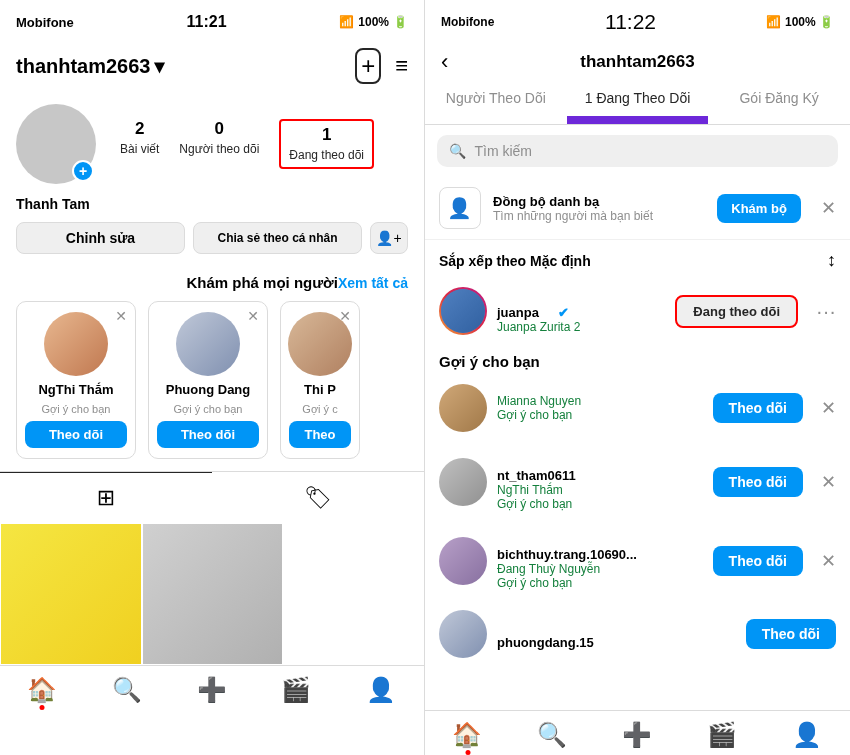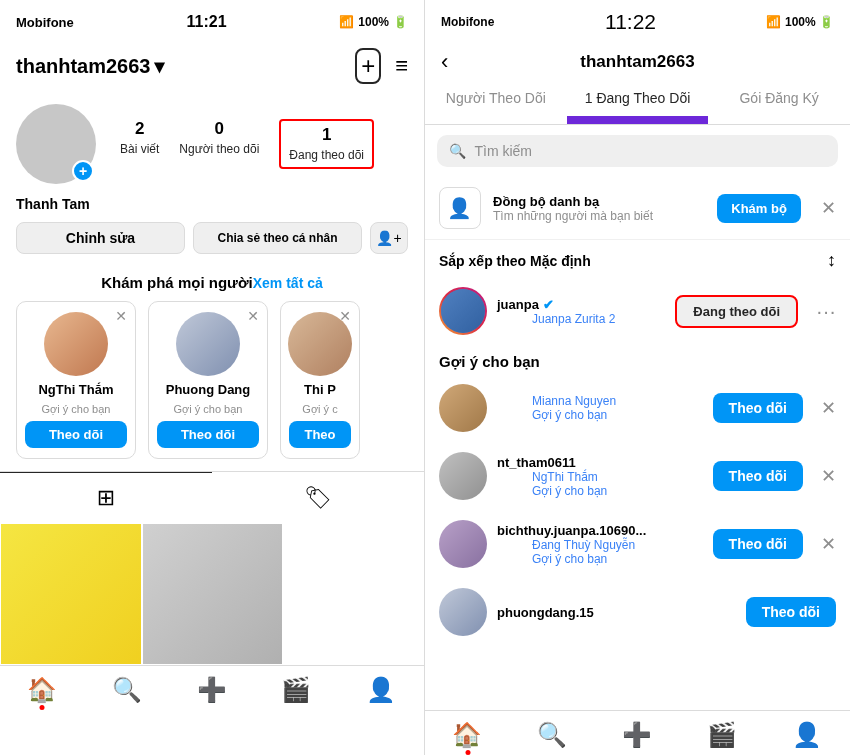--- a/index.html
+++ b/index.html
@@ -20,21 +20,21 @@
     .avatar-plus { position: absolute; bottom: 2px; right: 2px; width: 22px; height: 22px; background: #0095f6; border-radius: 50%; border: 2px solid #fff; display: flex; align-items: center; justify-content: center; color: #fff; font-size: 14px; font-weight: 700; }
     .stats { display: flex; gap: 20px; }
     .stat-item { text-align: center; }
     .stat-num { font-size: 17px; font-weight: 700; display: block; }
     .stat-label { font-size: 12px; color: #262626; }
     .stat-item.highlighted { border: 2px solid red; padding: 4px 8px; border-radius: 4px; }
     .profile-name { padding: 4px 16px 10px; font-size: 14px; font-weight: 700; }
     .action-buttons { display: flex; gap: 8px; padding: 0 16px 12px; }
     .btn-profile { flex: 1; padding: 7px 0; border: 1px solid #dbdbdb; border-radius: 8px; background: #efefef; font-size: 14px; font-weight: 600; cursor: pointer; text-align: center; }
     .btn-profile-icon { width: 38px; padding: 7px 0; border: 1px solid #dbdbdb; border-radius: 8px; background: #efefef; font-size: 14px; cursor: pointer; display: flex; align-items: center; justify-content: center; }
-    .section-title-row { display: flex; justify-content: center; align-items: center; padding: 8px 0 10px; }
+    .section-title-row { display: flex; justify-content: flex-end; align-items: center; padding: 8px 16px 10px; }
     .section-title { font-size: 15px; font-weight: 700; }
     .see-all { font-size: 14px; color: #0095f6; font-weight: 600; cursor: pointer; }
     .suggestions-row { display: flex; overflow: hidden; padding: 0 16px 12px; gap: 12px; }
     .suggestion-card { width: 120px; min-width: 120px; border: 1px solid #dbdbdb; border-radius: 10px; padding: 10px 8px 10px; display: flex; flex-direction: column; align-items: center; gap: 6px; position: relative; }
     .suggestion-close { position: absolute; top: 6px; right: 8px; font-size: 14px; color: #8e8e8e; cursor: pointer; }
     .sugg-avatar { width: 64px; height: 64px; border-radius: 50%; background: #e0e0e0; overflow: hidden; display: flex; align-items: center; justify-content: center; }
     .sugg-name { font-size: 13px; font-weight: 600; text-align: center; }
     .sugg-sub { font-size: 11px; color: #8e8e8e; text-align: center; }
     .sugg-btn { background: #0095f6; color: #fff; border: none; border-radius: 8px; padding: 6px 0; width: 100%; font-size: 13px; font-weight: 600; cursor: pointer; }
 
@@ -57,22 +57,22 @@
     .sync-text .t1 { font-size: 13px; font-weight: 600; }
     .sync-text .t2 { font-size: 12px; color: #8e8e8e; }
     .sync-btn { background: #0095f6; color: #fff; border: none; border-radius: 8px; padding: 7px 14px; font-size: 13px; font-weight: 600; cursor: pointer; white-space: nowrap; }
     .sync-close { font-size: 18px; color: #8e8e8e; cursor: pointer; margin-left: 8px; }
     .sort-row { display: flex; justify-content: space-between; align-items: center; padding: 10px 14px 6px; }
     .sort-label { font-size: 14px; font-weight: 600; }
     .sort-icon { font-size: 18px; cursor: pointer; }
     .follow-item { display: flex; align-items: center; padding: 10px 14px; gap: 10px; }
     .follow-avatar-plain { width: 48px; height: 48px; border-radius: 50%; background: #c7c7c7; flex-shrink: 0; }
     .follow-info { flex: 1; }
-    .follow-info .fname { font-size: 13px; font-weight: 600; display: flex; align-items: flex-end; gap: 4px; }
-    .follow-info .fsub { font-size: 12px; color: #3b82f6; margin-left: 35px; }
+    .follow-info .fname { font-size: 13px; font-weight: 600; display: flex; align-items: flex-end; gap: 19px; margin-top: 16px; }
+    .follow-info .fsub { font-size: 12px; color: #15803d; }
     .follow-btn { background: #0095f6; color: #fff; border: none; border-radius: 8px; padding: 7px 16px; font-size: 14px; font-weight: 600; cursor: pointer; white-space: nowrap; }
     .follow-btn.following { background: #efefef; color: #262626; border: 1px solid #dbdbdb; font-size: 13px; }
     .follow-btn.highlighted { border: 2px solid red; }
     .follow-more { font-size: 20px; color: #8e8e8e; cursor: pointer; margin-left: 8px; }
     .section-suggest { padding: 8px 14px 4px; font-size: 15px; font-weight: 700; }
     .verified { color: #0095f6; font-size: 13px; }
 
     
     .gradient-ring { width: 48px; height: 48px; border-radius: 50%; background: linear-gradient(45deg, #f09433, #e6683c, #dc2743, #cc2366, #bc1888); padding: 2px; flex-shrink: 0; }
     .gradient-ring-inner { width: 100%; height: 100%; border-radius: 50%; background: #4a7abf; display: flex; align-items: center; justify-content: center; overflow: hidden; }
@@ -303,21 +303,21 @@
         <div class="fsub">NgThi Thắm</div>
         <div class="fsub">Gợi ý cho bạn</div>
       </div>
       <button class="follow-btn">Theo dõi</button>
       <span class="sync-close">✕</span>
     </div>
 
     <div class="follow-item">
       <div class="follow-avatar-plain" style="background:linear-gradient(135deg,#b8a0c8,#8870a0);border-radius:50%;"></div>
       <div class="follow-info">
-        <div class="fname">bichthuy.juanpa.10690...</div>
+        <div class="fname">bichthuy.trang.10690...</div>
         <div class="fsub">Đang Thuỳ Nguyễn</div>
         <div class="fsub">Gợi ý cho bạn</div>
       </div>
       <button class="follow-btn">Theo dõi</button>
       <span class="sync-close">✕</span>
     </div>
 
     <div class="follow-item">
       <div class="follow-avatar-plain" style="background:linear-gradient(135deg,#c0c8d8,#8090b0);border-radius:50%;"></div>
       <div class="follow-info">

